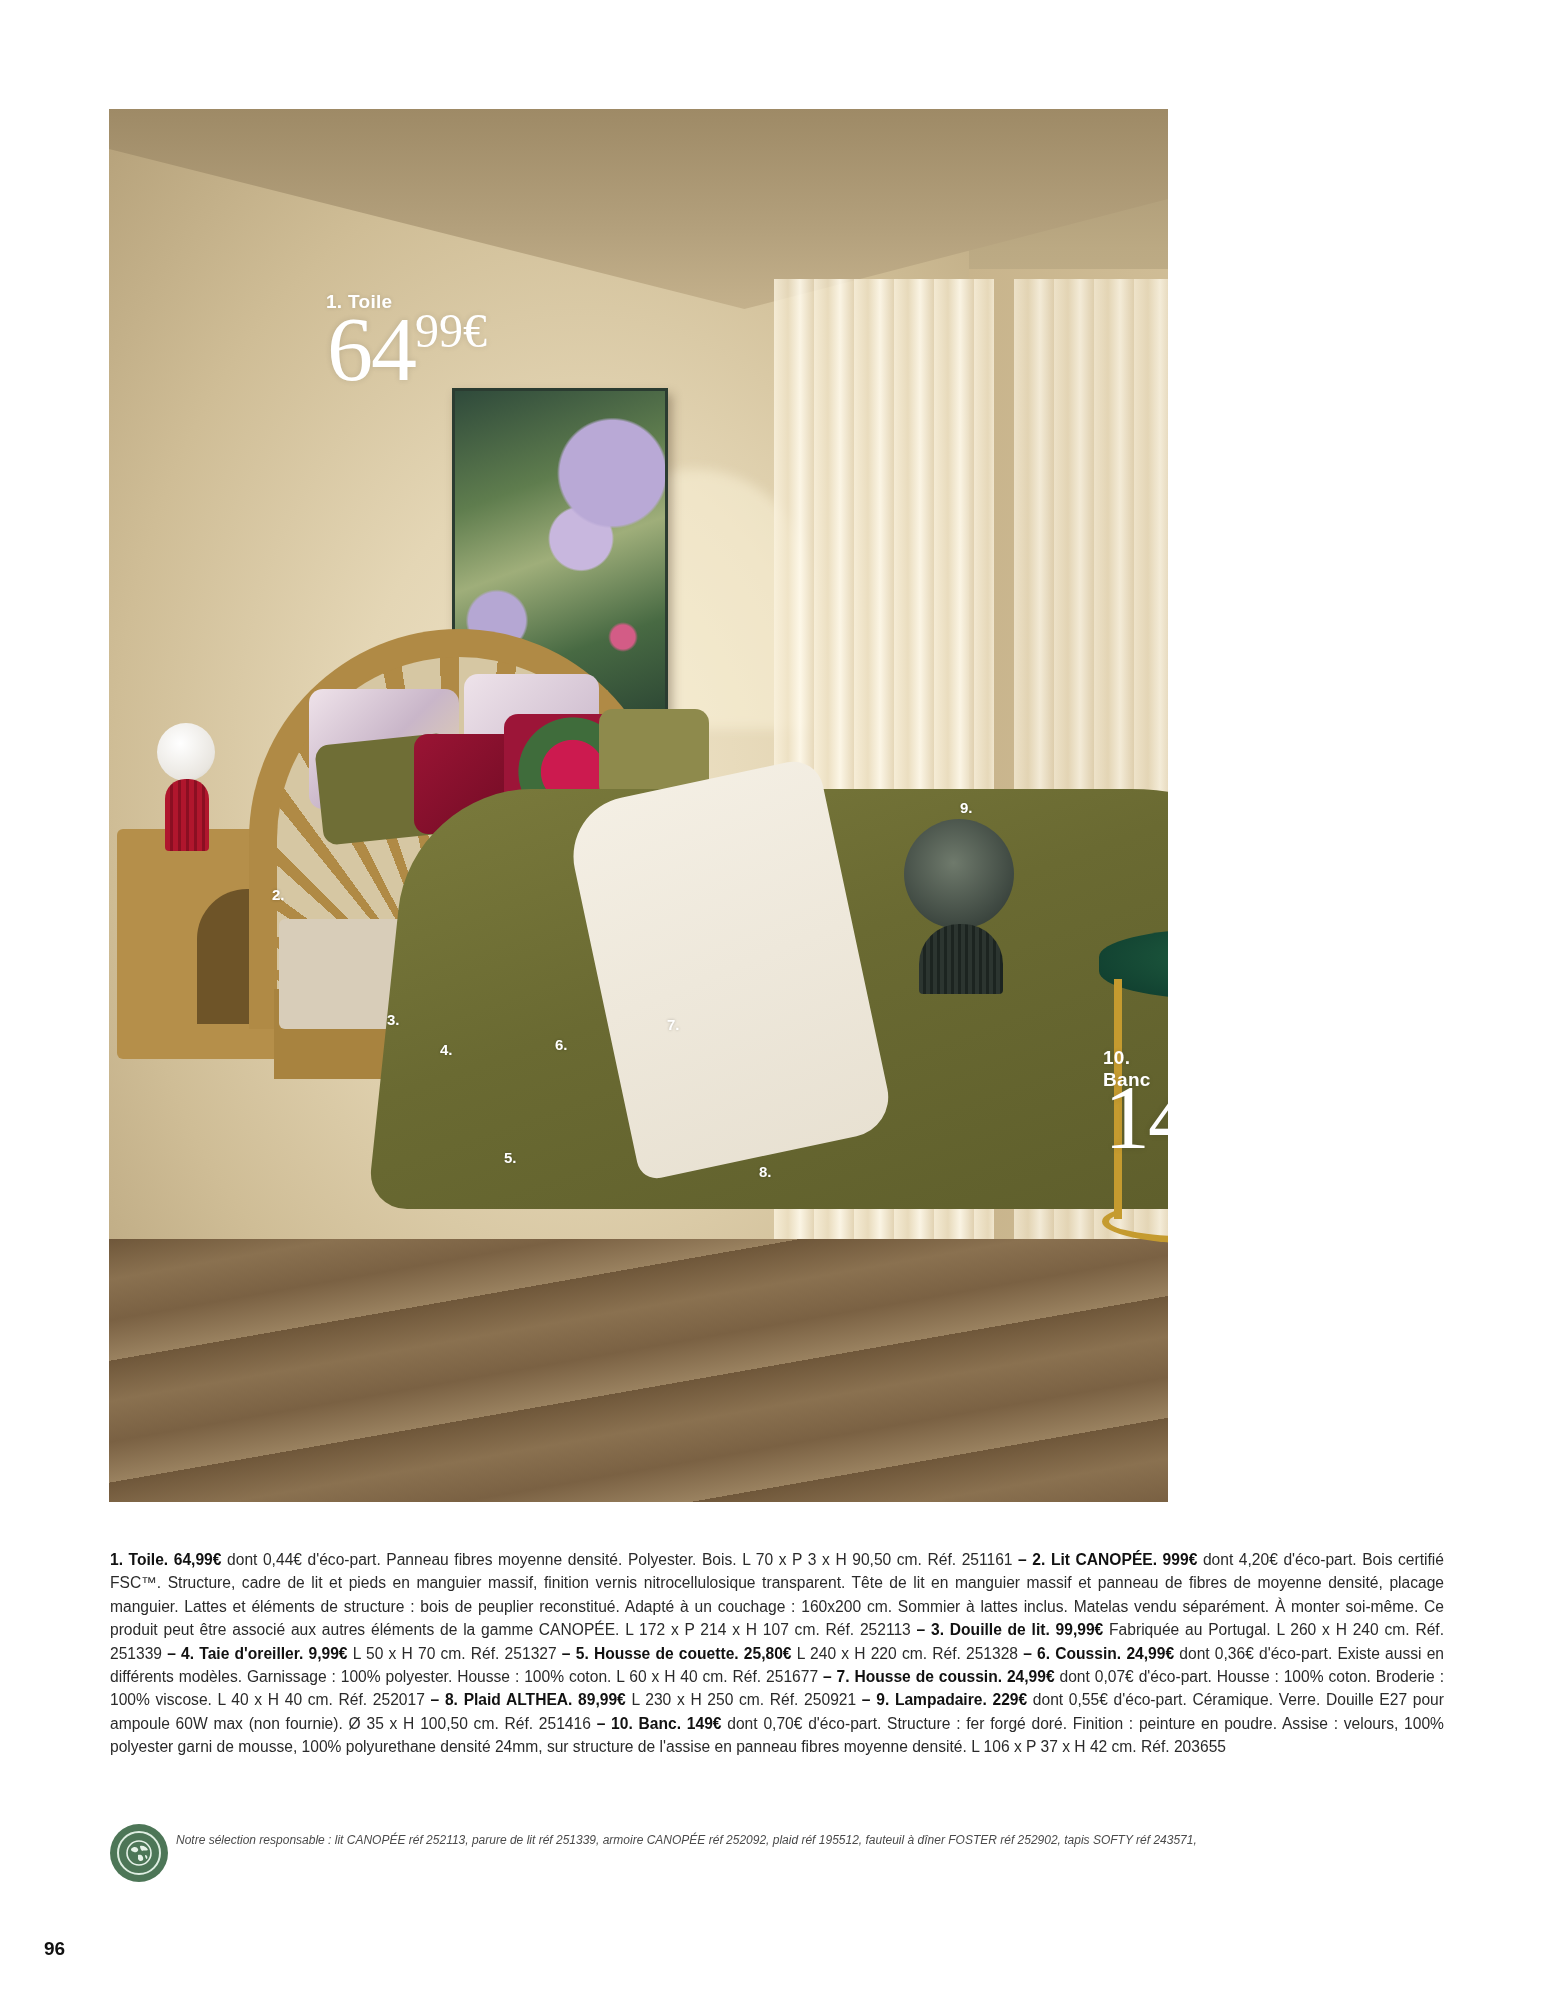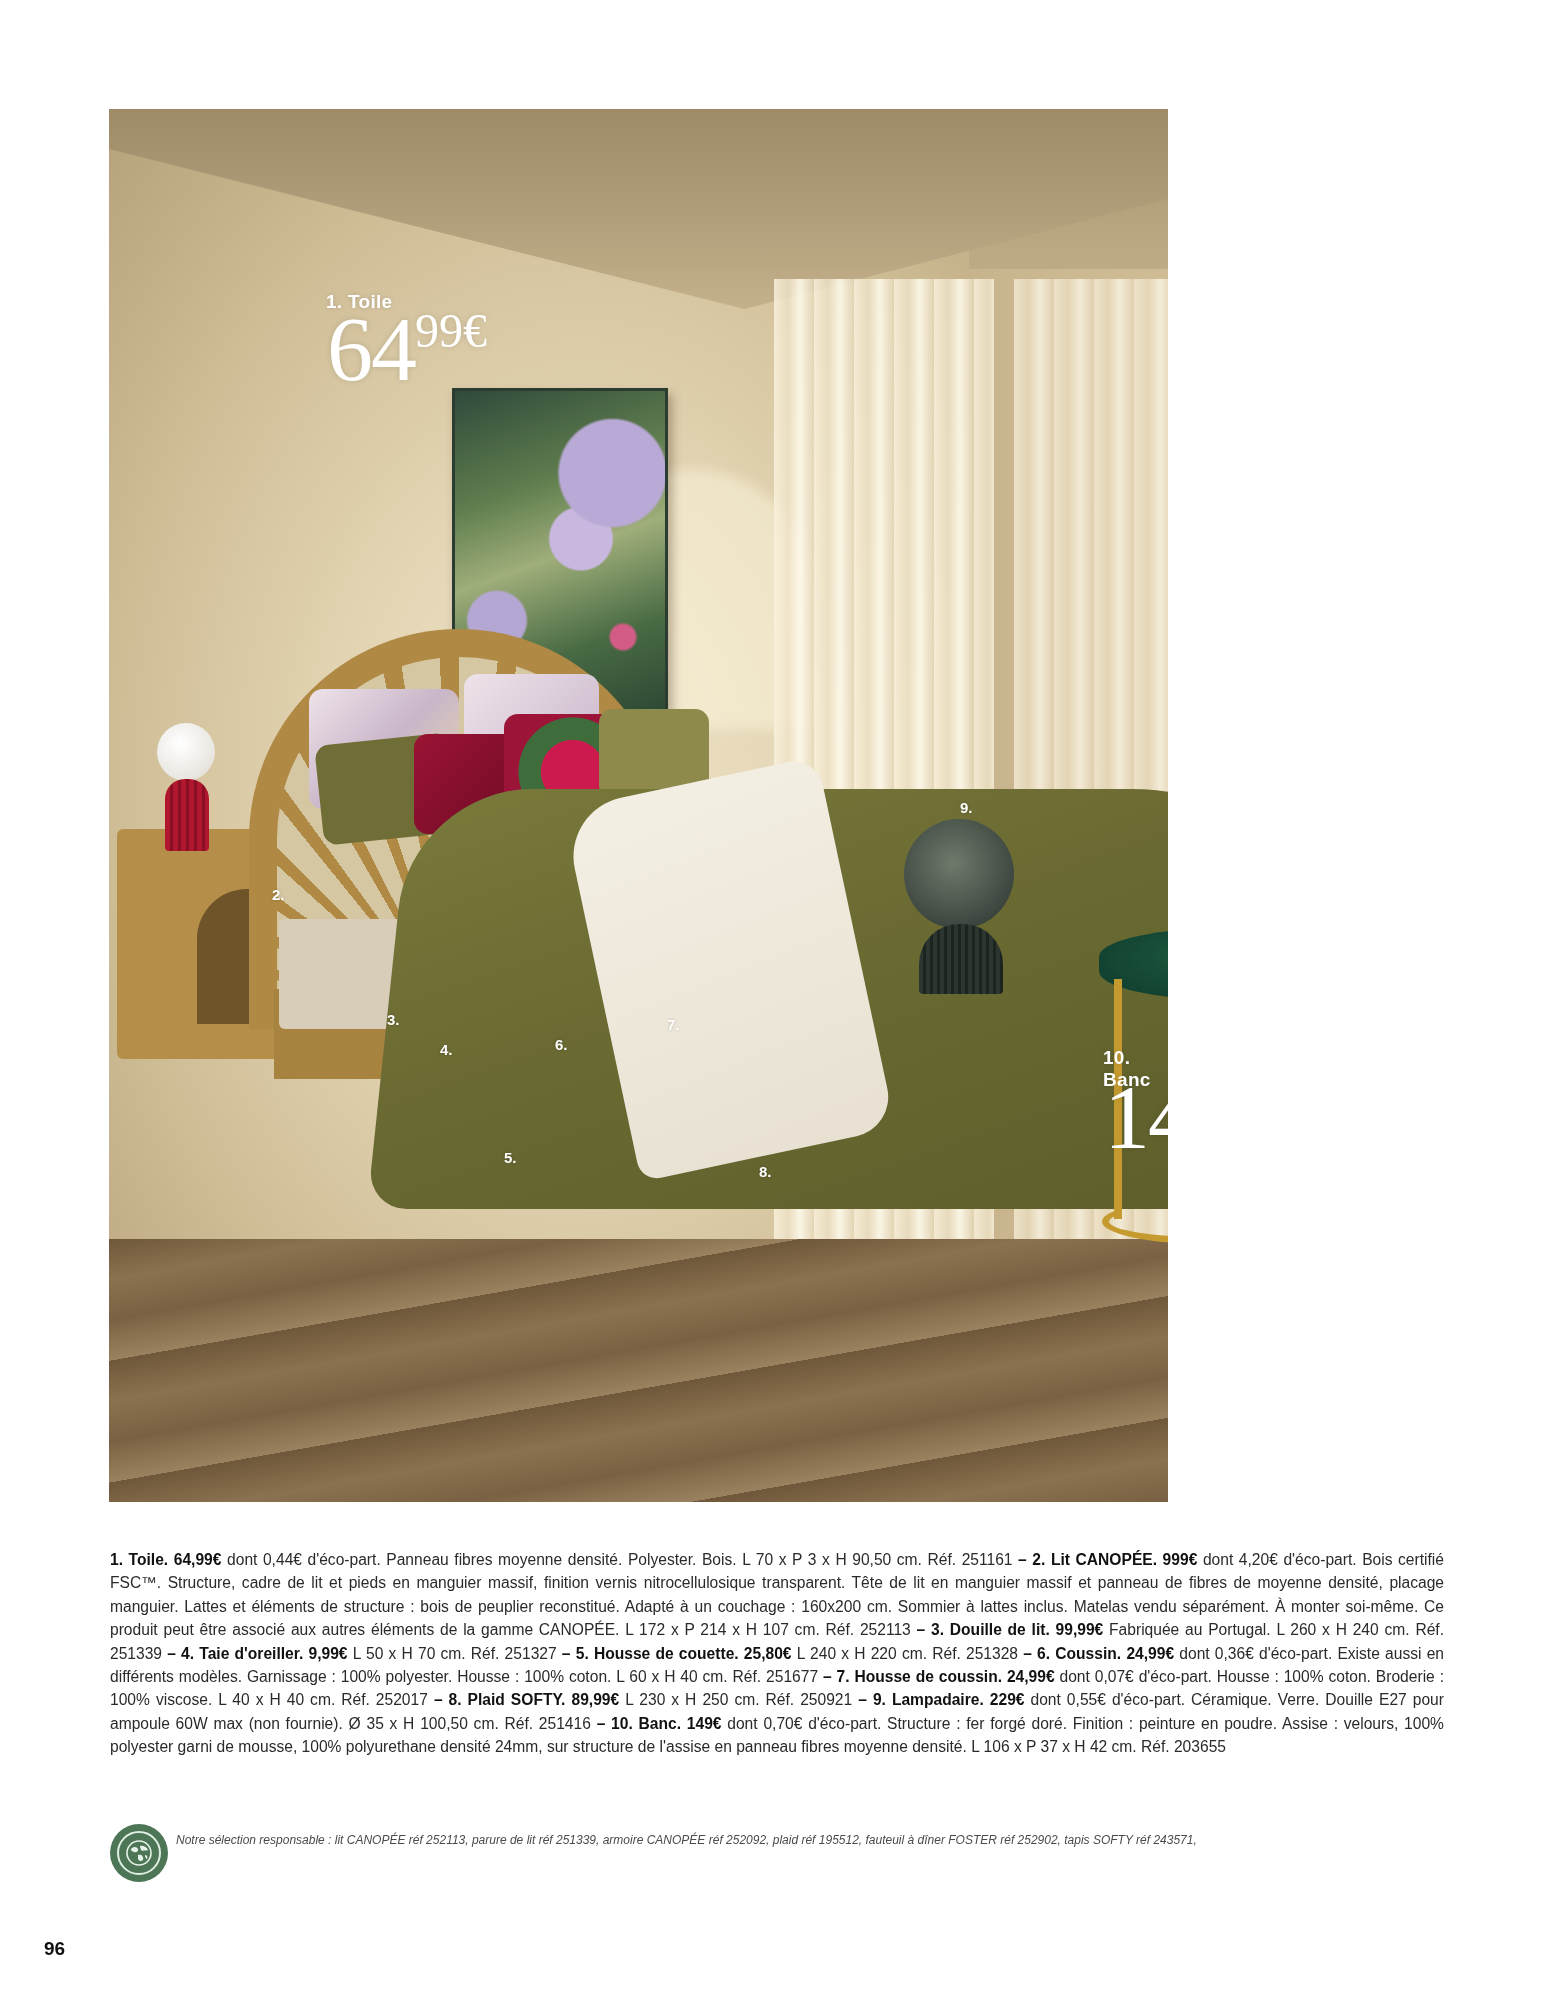--- a/index.html
+++ b/index.html
@@ -158,21 +158,21 @@
 </div>
 
 <div class="desc">
   <span><b>1</b><b>. </b><b>Toile.</b> <b>64,99€</b> <span>dont 0,44€ d'éco-part. Panneau fibres moyenne densité. Polyester. Bois. L 70 x P 3 x H 90,50 cm. Réf. 251161</span></span><b> – </b>
   <span><b>2</b><b>. </b><b>Lit CANOPÉE.</b> <b>999€</b> <span>dont 4,20€ d'éco-part. Bois certifié FSC™. Structure, cadre de lit et pieds en manguier massif, finition vernis nitrocellulosique transparent. Tête de lit en manguier massif et panneau de fibres de moyenne densité, placage manguier. Lattes et éléments de structure : bois de peuplier reconstitué. Adapté à un couchage : 160x200 cm. Sommier à lattes inclus. Matelas vendu séparément. À monter soi-même. Ce produit peut être associé aux autres éléments de la gamme CANOPÉE. L 172 x P 214 x H 107 cm. Réf. 252113</span></span><b> – </b>
   <span><b>3</b><b>. </b><b>Douille de lit.</b> <b>99,99€</b> <span>Fabriquée au Portugal. L 260 x H 240 cm. Réf. 251339</span></span><b> – </b>
   <span><b>4</b><b>. </b><b>Taie d'oreiller.</b> <b>9,99€</b> <span>L 50 x H 70 cm. Réf. 251327</span></span><b> – </b>
   <span><b>5</b><b>. </b><b>Housse de couette.</b> <b>25,80€</b> <span>L 240 x H 220 cm. Réf. 251328</span></span><b> – </b>
   <span><b>6</b><b>. </b><b>Coussin.</b> <b>24,99€</b> <span>dont 0,36€ d'éco-part. Existe aussi en différents modèles. Garnissage : 100% polyester. Housse : 100% coton. L 60 x H 40 cm. Réf. 251677</span></span><b> – </b>
   <span><b>7</b><b>. </b><b>Housse de coussin.</b> <b>24,99€</b> <span>dont 0,07€ d'éco-part. Housse : 100% coton. Broderie : 100% viscose. L 40 x H 40 cm. Réf. 252017</span></span><b> – </b>
-  <span><b>8</b><b>. </b><b>Plaid SOFTY.</b> <b>89,99€</b> <span>L 230 x H 250 cm. Réf. 250921</span></span><b> – </b>
+  <span><b>8</b><b>. </b><b>Plaid ALTHEA.</b> <b>89,99€</b> <span>L 230 x H 250 cm. Réf. 250921</span></span><b> – </b>
   <span><b>9</b><b>. </b><b>Lampadaire.</b> <b>229€</b> <span>dont 0,55€ d'éco-part. Céramique. Verre. Douille E27 pour ampoule 60W max (non fournie). Ø 35 x H 100,50 cm. Réf. 251416</span></span><b> – </b>
   <span><b>10</b><b>. </b><b>Banc.</b> <b>149€</b> <span>dont 0,70€ d'éco-part. Structure : fer forgé doré. Finition : peinture en poudre. Assise : velours, 100% polyester garni de mousse, 100% polyurethane densité 24mm, sur structure de l'assise en panneau fibres moyenne densité. L 106 x P 37 x H 42 cm. Réf. 203655</span></span>
 </div>
 
 <div class="resp-icon">
   <div class="ring">
     <svg width="30" height="30" viewBox="0 0 30 30">
       <circle cx="15" cy="15" r="12" fill="none" stroke="#e6f2e8" stroke-width="1.6"></circle>
       <path d="M7 11 C10 8, 13 9, 14 11 C15 13, 12 15, 10 14 C8 13, 7 13, 7 11 Z" fill="#e6f2e8"></path>
       <path d="M16 8 C19 7, 23 9, 24 12 C22 13, 20 12, 18 13 C17 12, 16 10, 16 8 Z" fill="#e6f2e8"></path>

